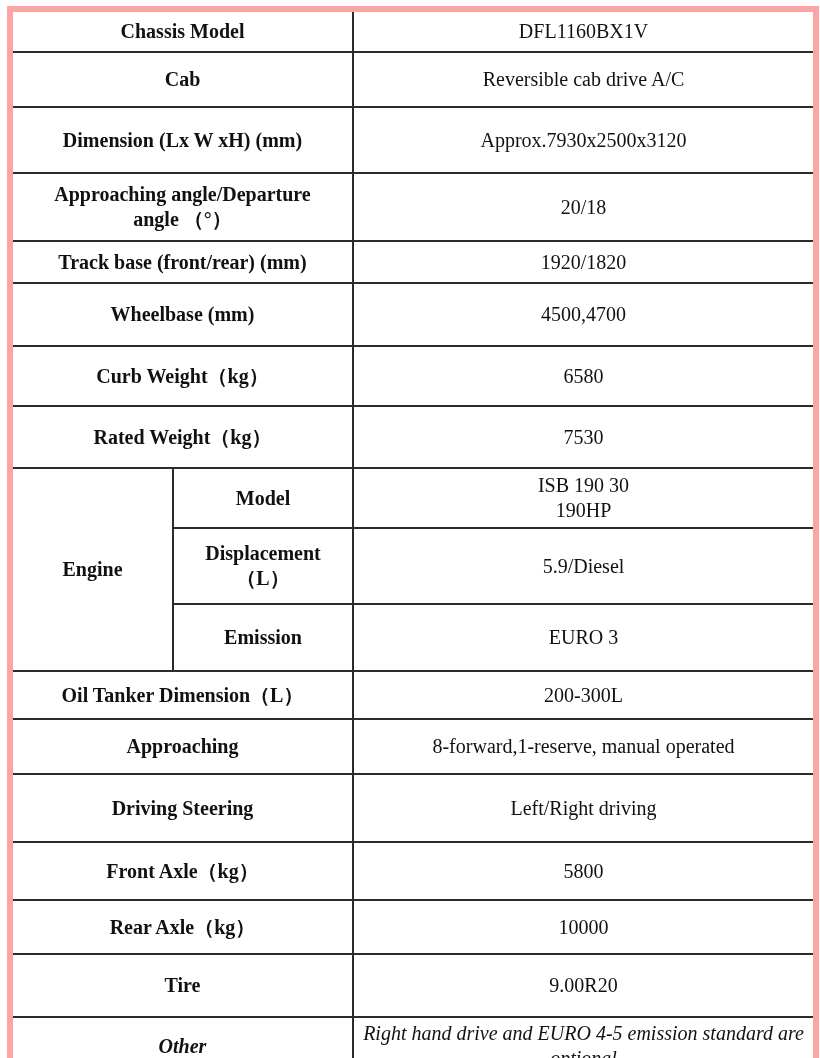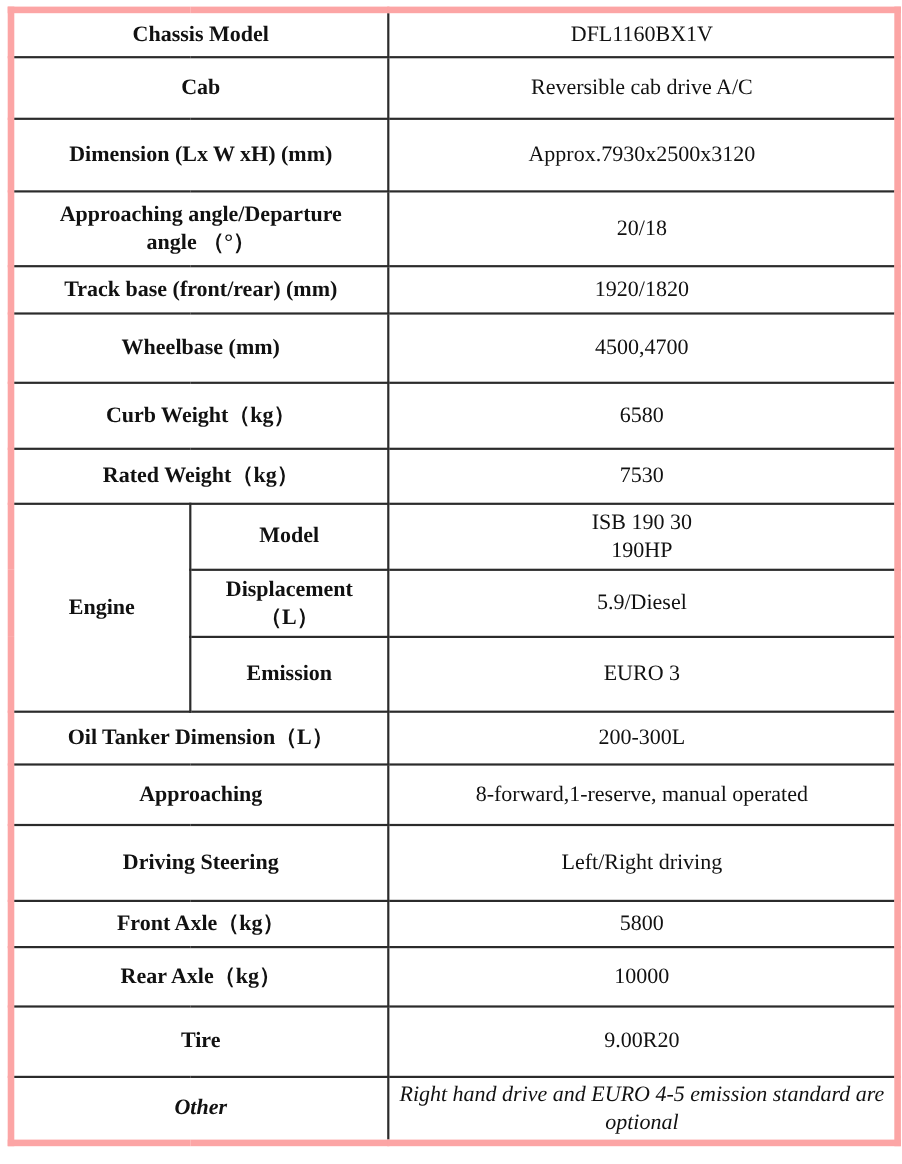--- a/index.html
+++ b/index.html
@@ -86,32 +86,32 @@
       <td class="val">1920/1820</td>
     </tr>
     <tr style="height:63px">
       <td colspan="2" class="lbl">Wheelbase (mm)</td>
       <td class="val">4500,4700</td>
     </tr>
     <tr style="height:60px">
       <td colspan="2" class="lbl">Curb Weight（kg）</td>
       <td class="val">6580</td>
     </tr>
-    <tr style="height:49px">
+    <tr style="height:62px">
       <td colspan="2" class="lbl">Rated Weight（kg）</td>
       <td class="val">7530</td>
     </tr>
 
     <tr style="height:60px">
       <td rowspan="3" class="lbl">Engine</td>
       <td class="lbl">Model</td>
       <td class="val">ISB 190 30
 190HP</td>
     </tr>
-    <tr style="height:61px">
+    <tr style="height:76px">
       <td class="lbl">Displacement
 （L）</td>
       <td class="val">5.9/Diesel</td>
     </tr>
     <tr style="height:67px">
       <td class="lbl">Emission</td>
       <td class="val">EURO 3</td>
     </tr>
 
     <tr style="height:48px">
@@ -119,21 +119,21 @@
       <td class="val">200-300L</td>
     </tr>
     <tr style="height:55px">
       <td colspan="2" class="lbl">Approaching</td>
       <td class="val">8-forward,1-reserve, manual operated</td>
     </tr>
     <tr style="height:68px">
       <td colspan="2" class="lbl">Driving Steering</td>
       <td class="val">Left/Right driving</td>
     </tr>
-    <tr style="height:42px">
+    <tr style="height:58px">
       <td colspan="2" class="lbl">Front Axle（kg）</td>
       <td class="val">5800</td>
     </tr>
     <tr style="height:54px">
       <td colspan="2" class="lbl">Rear Axle（kg）</td>
       <td class="val">10000</td>
     </tr>
     <tr style="height:63px">
       <td colspan="2" class="lbl">Tire</td>
       <td class="val">9.00R20</td>

